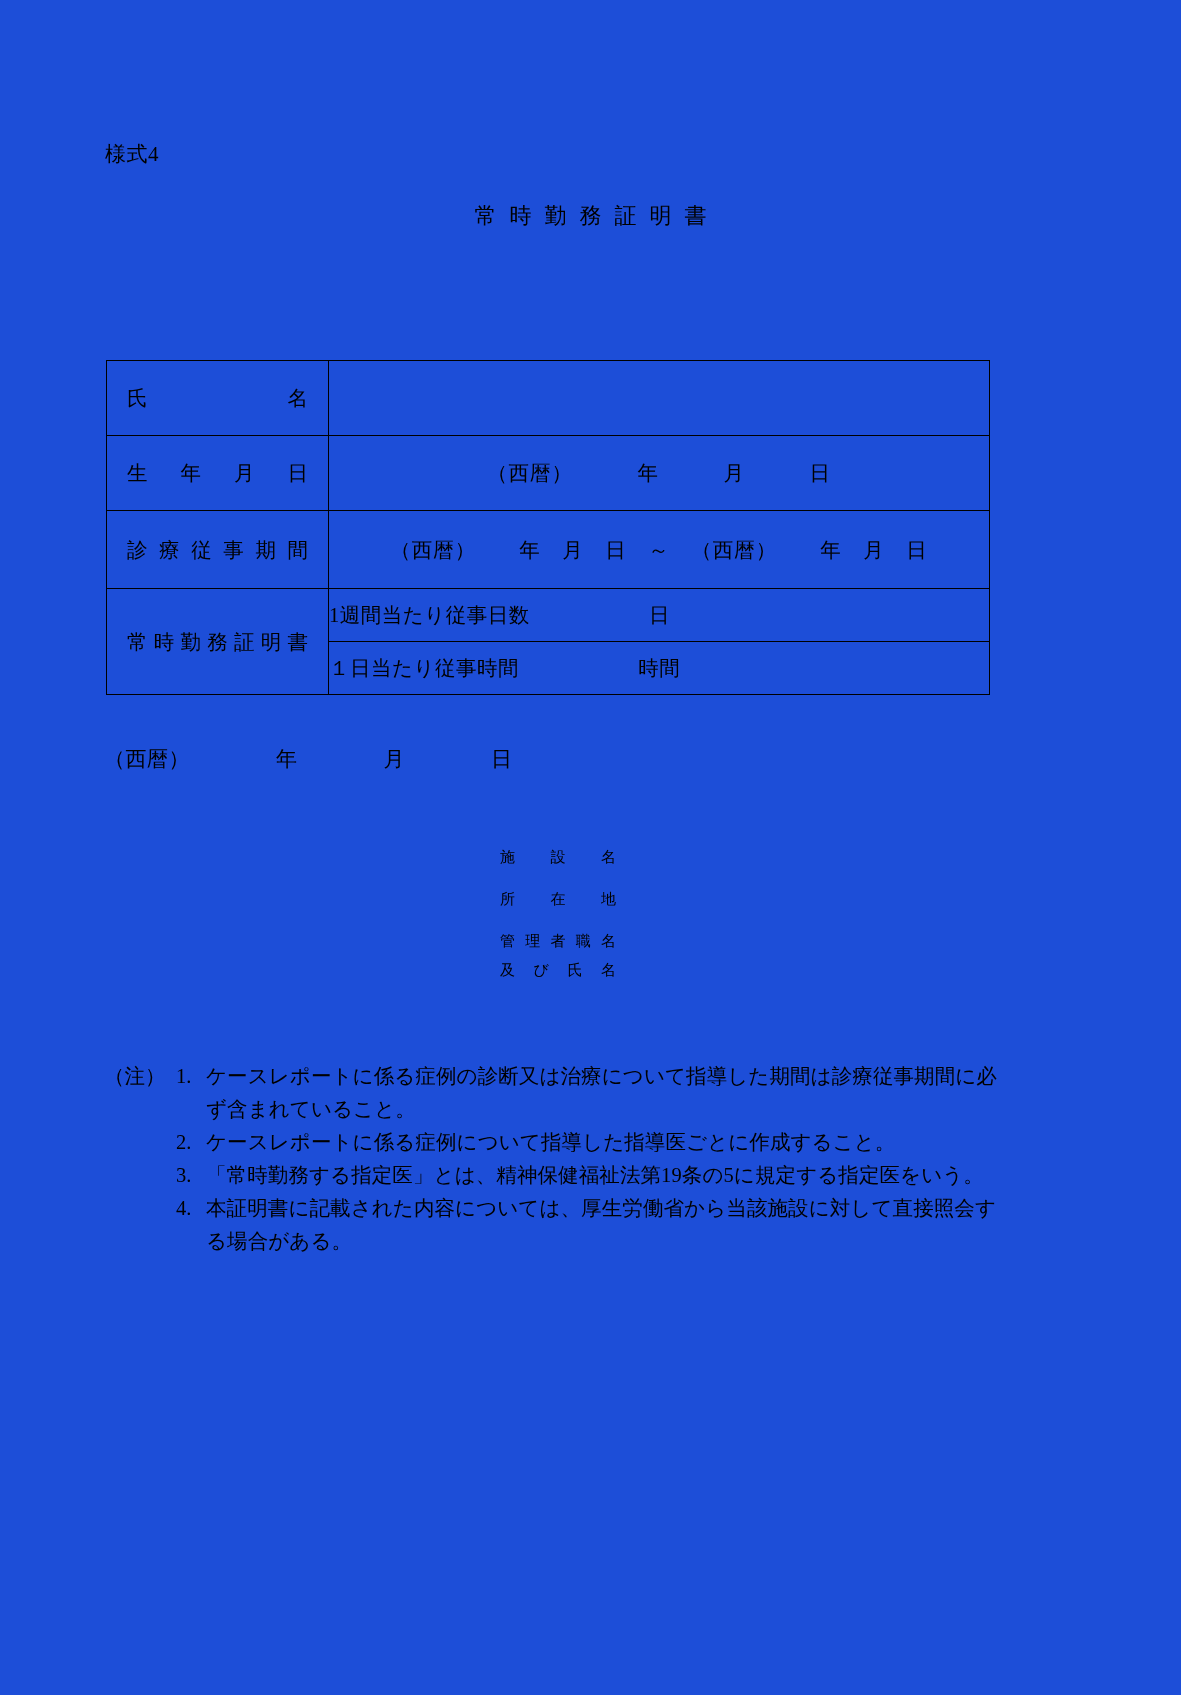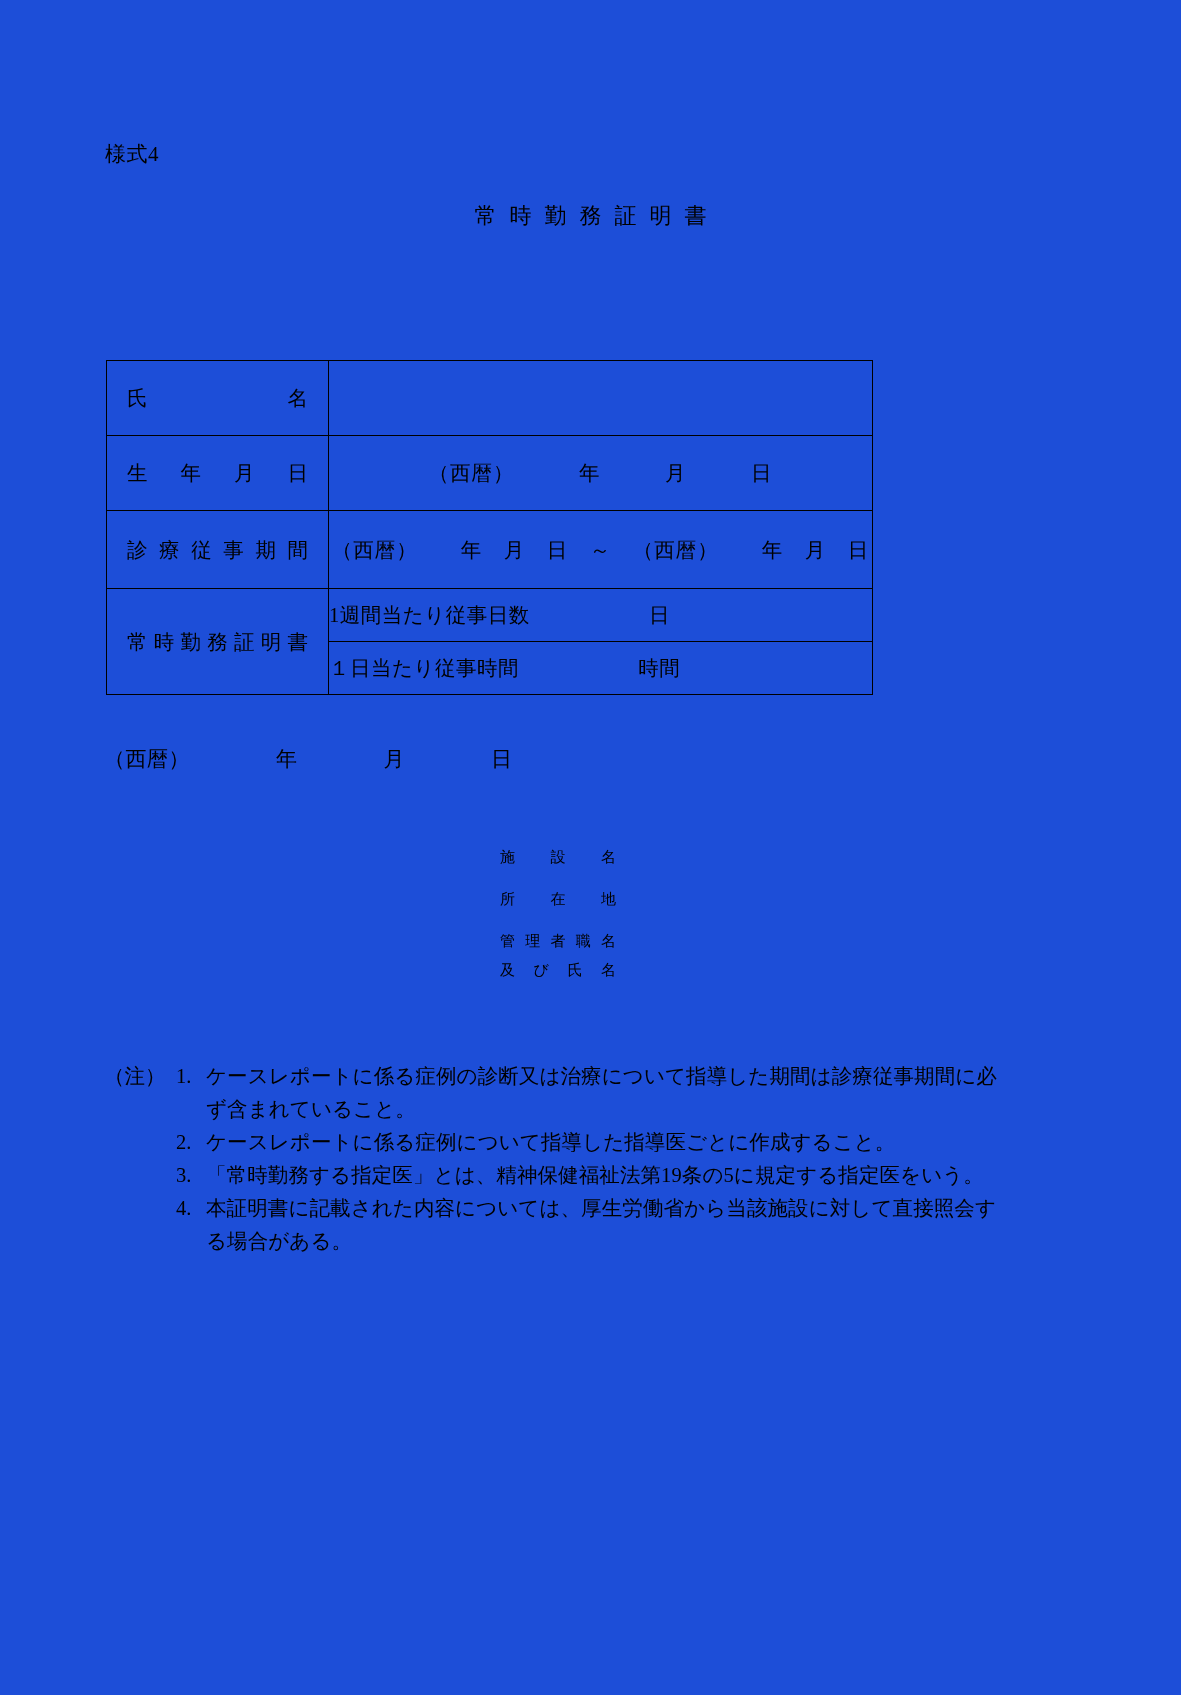--- a/index.html
+++ b/index.html
@@ -53,21 +53,21 @@
     line-height: 34px;
     text-indent: 30px;
     letter-spacing: 0.2px;
   }
 
   
   .tbl {
     position: absolute;
     left: 106px;
     top: 360px;
-    width: 767px;
+    width: 884px;
     border-collapse: collapse;
     table-layout: fixed;
   }
   .tbl td {
     border: 1.4px solid #000;
     padding: 0;
     font-size: 20.5px;
     vertical-align: middle;
   }
   .lbl-col { width: 222px; }

